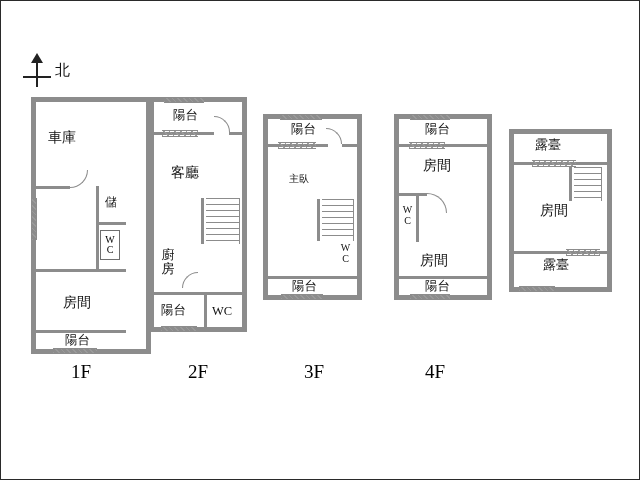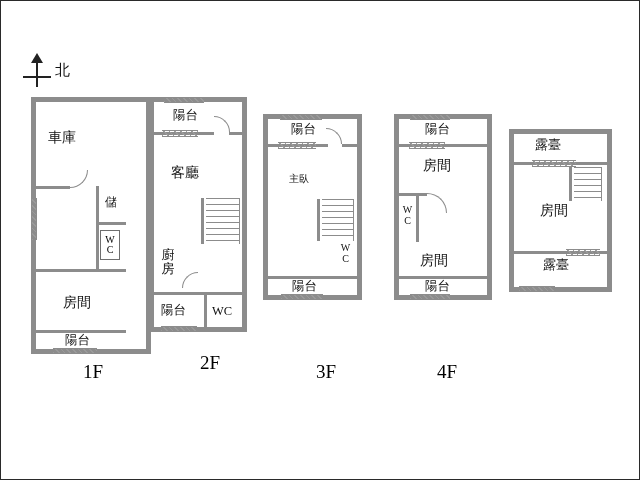--- a/index.html
+++ b/index.html
@@ -9,21 +9,21 @@
   .plan{position:absolute;border:5px solid #8c8c8c;background:#fff}
   .wall{position:absolute;background:#8c8c8c}
   .gap{position:absolute;background:#fff}
   .lbl{position:absolute;color:#111;font-size:13px;line-height:1.15;white-space:nowrap}
   .stack{white-space:normal;word-break:break-all;text-align:center;line-height:1.05}
   .win{position:absolute;border-top:1px solid #8c8c8c;border-bottom:1px solid #8c8c8c;background-image:repeating-linear-gradient(45deg,#9a9a9a 0,#9a9a9a 1px,transparent 1px,transparent 4px)}
   .winv{position:absolute;border-left:1px solid #8c8c8c;border-right:1px solid #8c8c8c;background-image:repeating-linear-gradient(45deg,#9a9a9a 0,#9a9a9a 1px,transparent 1px,transparent 4px)}
   .stairs{position:absolute;background-image:repeating-linear-gradient(to bottom,#8c8c8c 0,#8c8c8c 1px,transparent 1px,transparent 6px);border-right:1px solid #8c8c8c}
   .arc{position:absolute}
   .wcbox{position:absolute;border:1px solid #6e6e6e;display:flex;align-items:center;justify-content:center}
-  .flabel{position:absolute;font-size:19px;color:#000;text-align:right;font-family:"Liberation Serif",serif}
+  .flabel{position:absolute;font-size:19px;color:#000;text-align:center;font-family:"Liberation Serif",serif}
   #watermark{position:absolute;left:160px;top:203px;z-index:20;color:#2f9b3d;font-weight:700;font-size:46px;font-family:"DejaVu Sans",sans-serif;letter-spacing:3px;white-space:nowrap;text-shadow:0 0 2px rgba(255,255,255,.8)}
   #watermark .reg{font-size:14px;vertical-align:middle;letter-spacing:0;margin:0 2px}
   .compass{position:absolute;left:22px;top:55px;width:72px;height:42px}
 </style>
 </head>
 <body>
 
 <div id="canvas">
 
   <div class="compass">
@@ -109,18 +109,18 @@
     <div class="wall" style="left:55px;top:33px;width:3px;height:34px"></div>
     <div class="stairs" style="left:60px;top:33px;width:28px;height:34px"></div>
     <span class="lbl" style="left:26px;top:69px;font-size:14px">房間</span>
     <div class="wall" style="left:0;top:117px;width:93px;height:3px"></div>
     <div class="win" style="left:52px;top:115px;width:34px;height:7px"></div>
     <span class="lbl" style="left:29px;top:124px;font-size:13px">露臺</span>
     <div class="win" style="left:5px;bottom:-5px;width:36px;height:6px"></div>
   </div>
 
   <div class="flabel" style="left:58px;top:360px;width:44px">1F</div>
-  <div class="flabel" style="left:175px;top:351px;width:44px">2F</div>
+  <div class="flabel" style="left:175px;top:360px;width:44px">2F</div>
   <div class="flabel" style="left:291px;top:360px;width:44px">3F</div>
   <div class="flabel" style="left:412px;top:360px;width:44px">4F</div>
 
 
 </div>
 
 </body></html>

